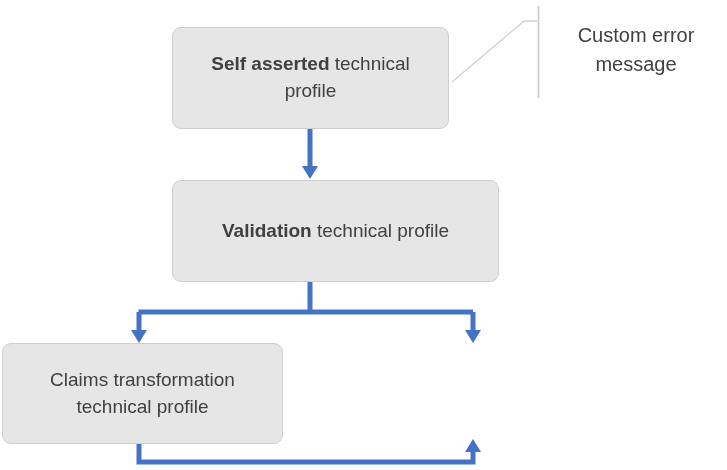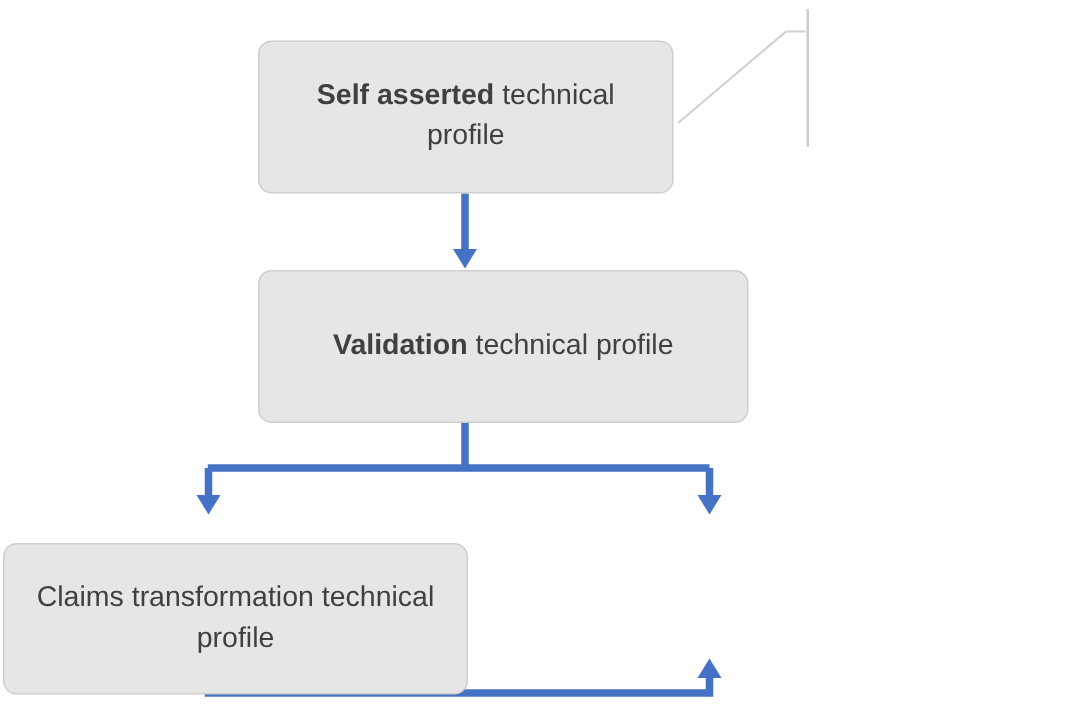--- a/index.html
+++ b/index.html
@@ -29,21 +29,21 @@
     text-align: center;
     color: #404040;
     font-size: 19px;
     line-height: 1.42;
     padding: 16px 14px;
   }
   .node .txt { display: block; }
   .node b { font-weight: bold; }
   #node-self     { left: 172px; top: 27px;  width: 277px; height: 102px; }
   #node-valid    { left: 172px; top: 180px; width: 327px; height: 102px; }
-  #node-claims-tp{ left: 2px;   top: 362px; width: 310px; height: 101px; }
+  #node-claims-tp{ left: 2px;   top: 343px; width: 281px; height: 101px; }
   #node-claims   { left: 335px; top: 343px; width: 277px; height: 101px;
                    font-weight: bold; }
 
   #connectors {
     position: absolute;
     left: 0; top: 0;
     width: 727px; height: 470px;
   }
   .callout-text {
     position: absolute;
@@ -87,16 +87,17 @@
   <div class="node" id="node-valid">
     <span class="txt"><b>Validation</b><span> technical profile</span></span>
   </div>
 
   <div class="node" id="node-claims-tp">
     <span class="txt">Claims transformation technical profile</span>
   </div>
 
 
   <div class="callout-text">
-    <br>
+    <span>Custom error</span><br>
+    <span>message</span>
   </div>
 
 </div>
 
 </body></html>

